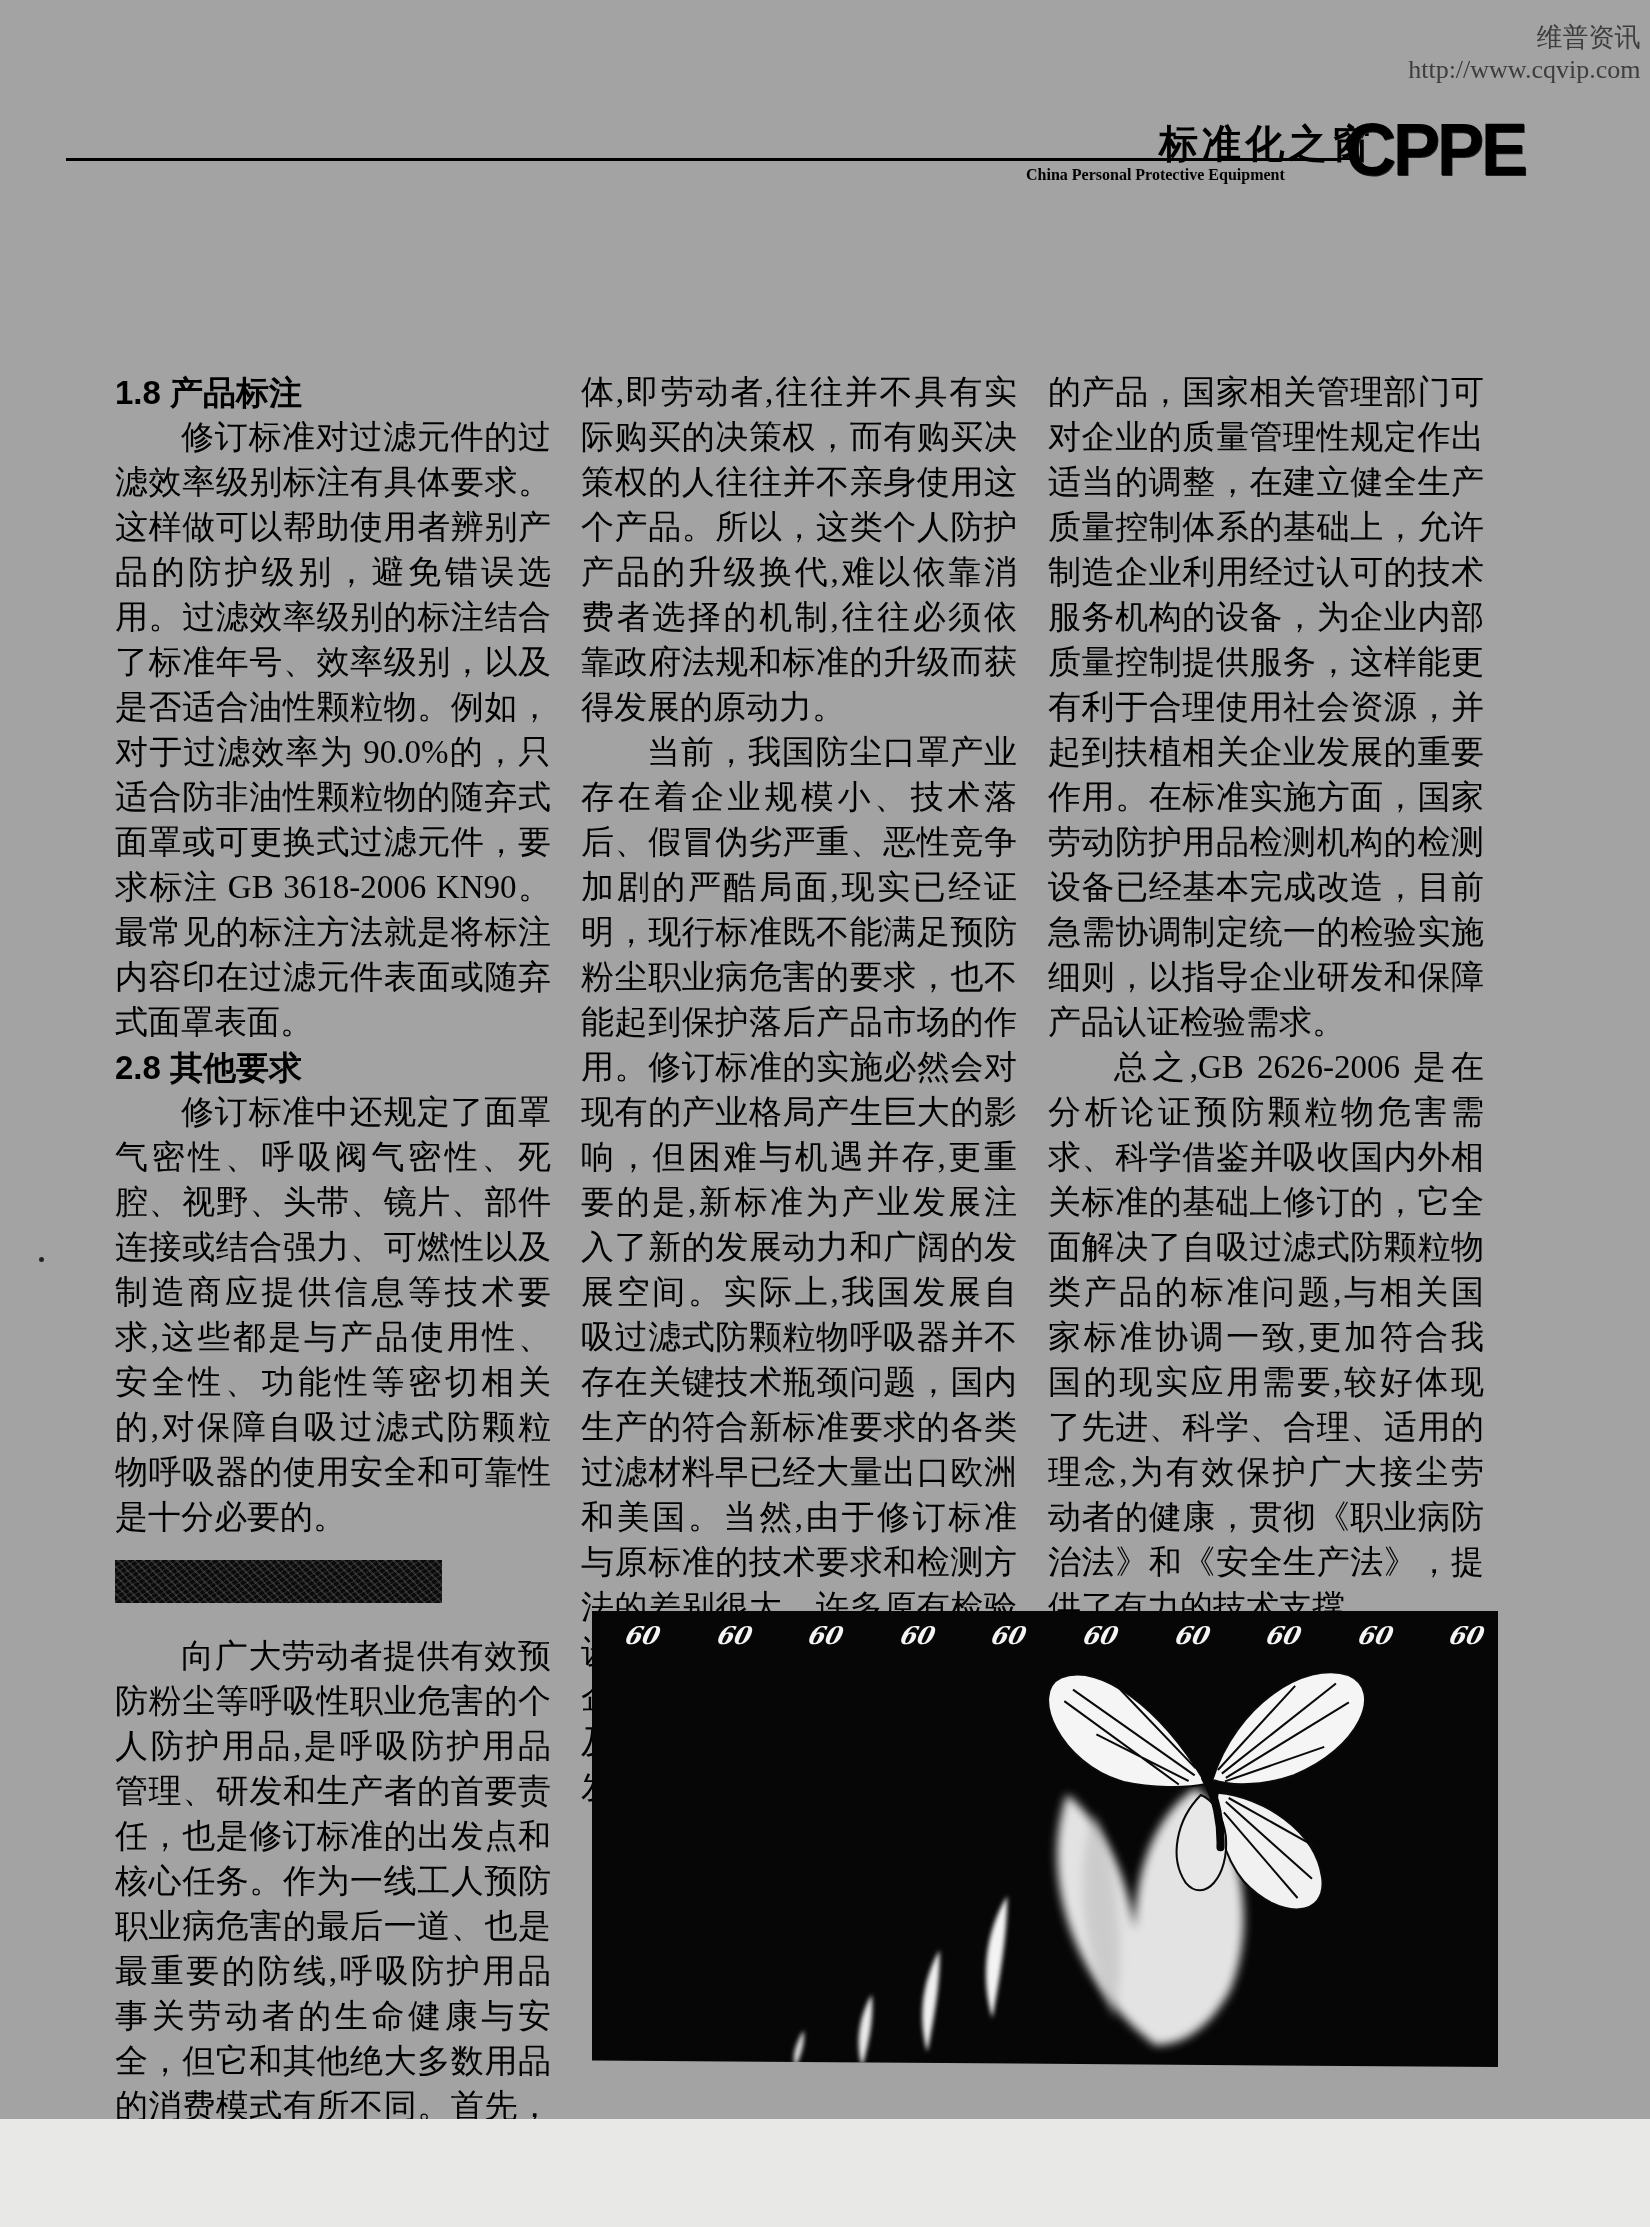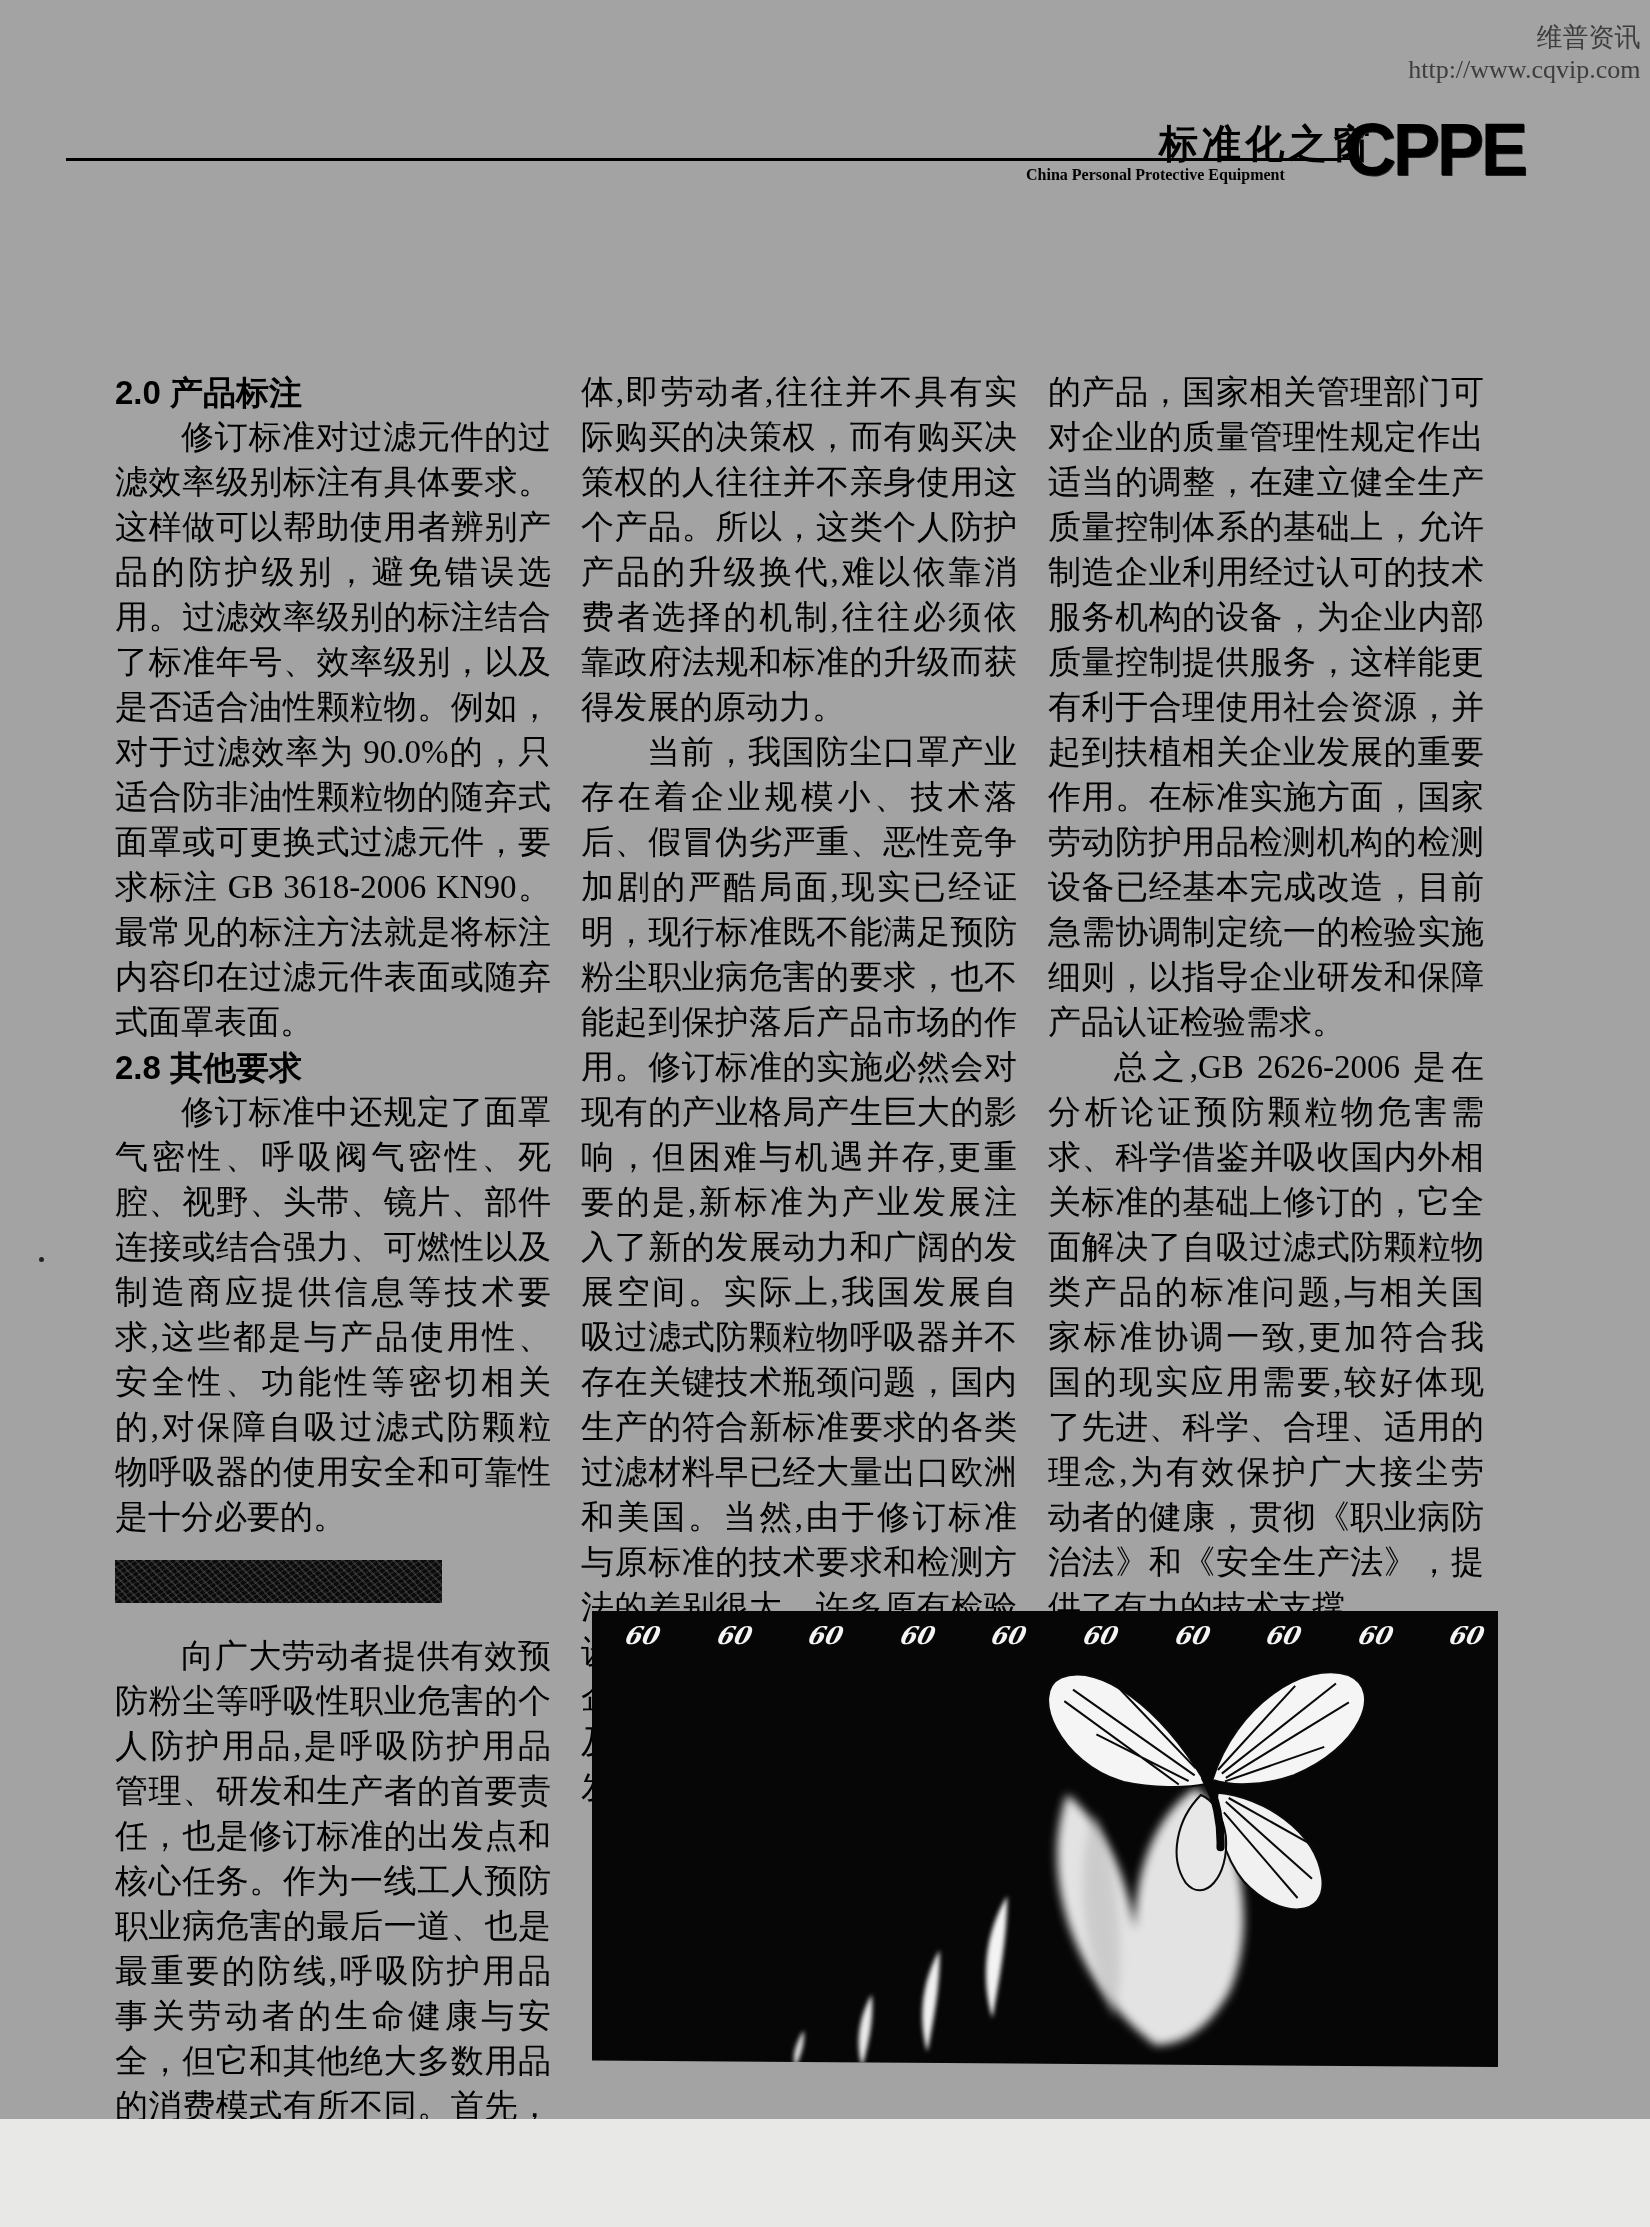--- a/index.html
+++ b/index.html
@@ -85,21 +85,21 @@
 <div class="page">
 
   <div class="watermark">维普资讯 http://www.cqvip.com</div>
 
   <div class="header-rule"></div>
   <div class="header-title">标准化之窗</div>
   <div class="header-subtitle">China Personal Protective Equipment</div>
   <div class="header-logo">CPPE</div>
 
   <div class="col col-1">
-    <h3>2.0 产品标注</h3>
+    <h3>1.8 产品标注</h3>
     <p>修订标准对过滤元件的过滤效率级别标注有具体要求。这样做可以帮助使用者辨别产品的防护级别，避免错误选用。过滤效率级别的标注结合了标准年号、效率级别，以及是否适合油性颗粒物。例如，对于过滤效率为 90.0%的，只适合防非油性颗粒物的随弃式面罩或可更换式过滤元件，要求标注 GB 3618-2006 KN90。最常见的标注方法就是将标注内容印在过滤元件表面或随弃式面罩表面。</p>
     <h3>2.8 其他要求</h3>
     <p>修订标准中还规定了面罩气密性、呼吸阀气密性、死腔、视野、头带、镜片、部件连接或结合强力、可燃性以及制造商应提供信息等技术要求,这些都是与产品使用性、安全性、功能性等密切相关的,对保障自吸过滤式防颗粒物呼吸器的使用安全和可靠性是十分必要的。</p>
     <div class="redaction-bar"></div>
     <p>向广大劳动者提供有效预防粉尘等呼吸性职业危害的个人防护用品,是呼吸防护用品管理、研发和生产者的首要责任，也是修订标准的出发点和核心任务。作为一线工人预防职业病危害的最后一道、也是最重要的防线,呼吸防护用品事关劳动者的生命健康与安全，但它和其他绝大多数用品的消费模式有所不同。首先，防护用品的使用只能增加生产成本,通常不会直接反映出制造产品质量的提高，也就是不会给用人单位带来销售收入的增加;其次,呼吸防护用品的消费群</p>
   </div>
 
   <div class="col col-2">
     <p class="no-indent">体,即劳动者,往往并不具有实际购买的决策权，而有购买决策权的人往往并不亲身使用这个产品。所以，这类个人防护产品的升级换代,难以依靠消费者选择的机制,往往必须依靠政府法规和标准的升级而获得发展的原动力。</p>
     <p>当前，我国防尘口罩产业存在着企业规模小、技术落后、假冒伪劣严重、恶性竞争加剧的严酷局面,现实已经证明，现行标准既不能满足预防粉尘职业病危害的要求，也不能起到保护落后产品市场的作用。修订标准的实施必然会对现有的产业格局产生巨大的影响，但困难与机遇并存,更重要的是,新标准为产业发展注入了新的发展动力和广阔的发展空间。实际上,我国发展自吸过滤式防颗粒物呼吸器并不存在关键技术瓶颈问题，国内生产的符合新标准要求的各类过滤材料早已经大量出口欧洲和美国。当然,由于修订标准与原标准的技术要求和检测方法的差别很大，许多原有检验设备无法继续使用。为使现有企业能够适应标准的变化，以及在较少增加投入的情况下研发符合标准要求</p>

